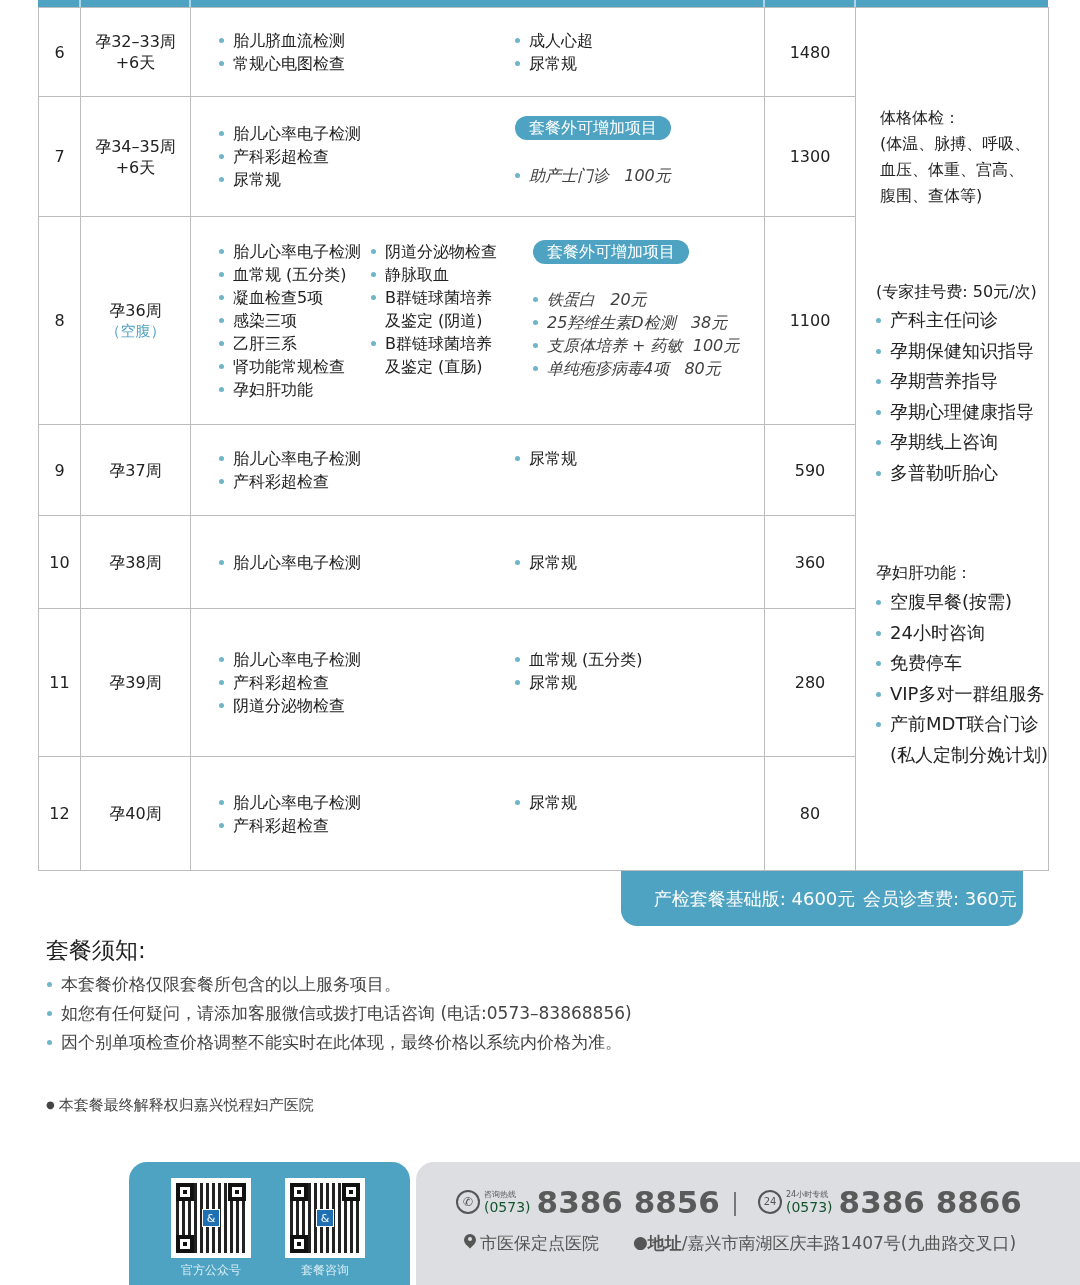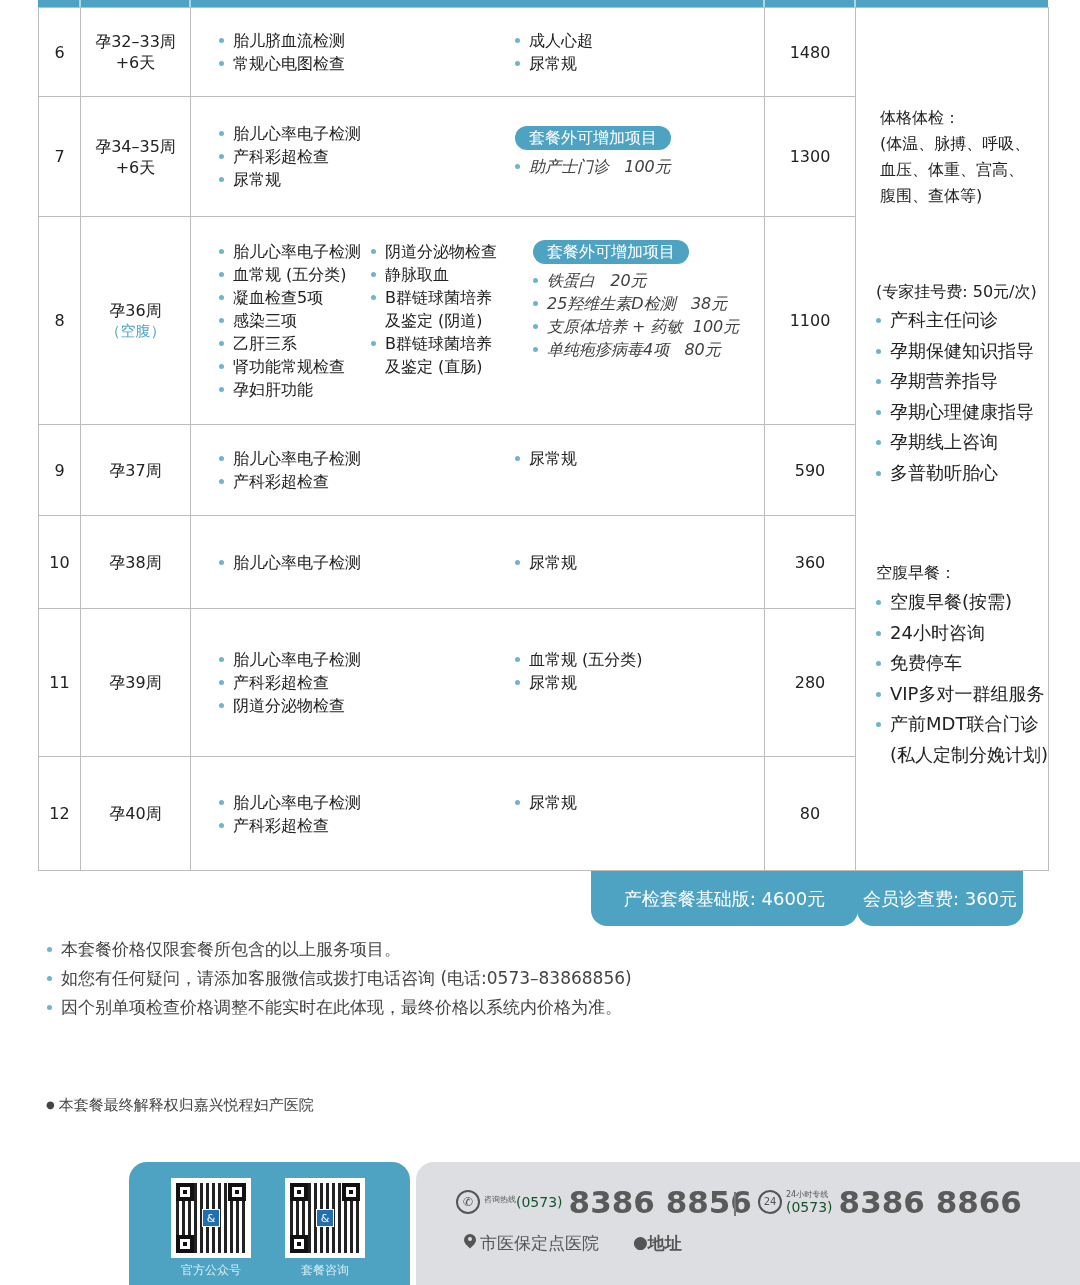--- a/index.html
+++ b/index.html
@@ -17,21 +17,21 @@
   td.price { width: 91px; text-align: center; font-size: 18px; }
   td.side { width: 192px; padding: 0 0 0 20px; font-size: 15px; line-height: 26px; vertical-align: top; border-right: 1px solid #bdbdbd; }
 
   .cols { display: flex; }
   ul.list { list-style: none; }
   ul.list li { position: relative; padding-left: 14px; line-height: 23px; font-size: 16px; white-space: nowrap; }
   ul.list li::before { content: ""; position: absolute; left: 0; top: 9px; width: 5px; height: 5px; border-radius: 50%; background: #6fb4c9; }
   ul.list li.cont::before { display: none; }
   ul.extra li { color: #404040; font-style: italic; }
 
-  .pill { display: inline-block; background: #4ea3c2; color: #fff; border-radius: 12px; padding: 1px 14px; font-size: 16px; line-height: 22px; margin-bottom: 5px; }
+  .pill { display: inline-block; background: #4ea3c2; color: #fff; border-radius: 12px; padding: 1px 14px; font-size: 16px; line-height: 22px; margin-bottom: 24px; }
 
   .side-block { position: absolute; }
   .side ul.list li { line-height: 30.5px; font-size: 18px; }
   .side ul.list li::before { top: 13px; }
 
   .total { position: absolute; background: #4ea3c2; color: #fff; font-size: 18px; height: 55px; top: 871px; border-radius: 0 0 16px 16px; display: flex; align-items: center; justify-content: center; }
 
   .notes { position: absolute; left: 46px; top: 935px; }
   .notes h2 { font-size: 23px; font-weight: normal; color: #222; margin-bottom: 4px; }
   .notes ul { list-style: none; }
@@ -113,21 +113,21 @@
             <ul class="list">
               <li>产科主任问诊</li>
               <li>孕期保健知识指导</li>
               <li>孕期营养指导</li>
               <li>孕期心理健康指导</li>
               <li>孕期线上咨询</li>
               <li>多普勒听胎心</li>
             </ul>
           </div>
           <div class="side-block" style="top:550px;left:0">
-            <div style="line-height:28px">空腹早餐：</div>
+            <div style="line-height:28px">孕妇肝功能：</div>
             <ul class="list">
               <li>空腹早餐(按需)</li>
               <li>24小时咨询</li>
               <li>免费停车</li>
               <li>VIP多对一群组服务</li>
               <li>产前MDT联合门诊</li>
               <li class="cont">(私人定制分娩计划)</li>
             </ul>
           </div>
         </div>
@@ -255,24 +255,25 @@
           <ul class="list">
             <li>尿常规</li>
           </ul>
         </div>
       </td>
       <td class="price">80</td>
     </tr>
   </tbody>
 </table>
 
-<div class="total" style="left:591px;width:267px">产检套餐基础版: 4600元</div>
+<div class="total" style="left:621px;width:267px">产检套餐基础版: 4600元</div>
 <div class="total" style="left:857px;width:166px">会员诊查费: 360元</div>
 
 <div class="notes">
+  <h2>套餐须知:</h2>
   <ul>
     <li>本套餐价格仅限套餐所包含的以上服务项目。</li>
     <li>如您有任何疑问，请添加客服微信或拨打电话咨询 (电话:0573–83868856)</li>
     <li>因个别单项检查价格调整不能实时在此体现，最终价格以系统内价格为准。</li>
   </ul>
 </div>
 <div class="disclaimer">本套餐最终解释权归嘉兴悦程妇产医院</div>
 
 <div class="qr-panel">
   <div class="qr" style="left:42px">
@@ -291,34 +292,35 @@
       <span class="finder" style="left:0;bottom:0"></span>
       <span class="logo">&amp;</span>
     </div>
   </div>
   <div class="qr-label" style="left:156px">套餐咨询</div>
 </div>
 
 <div class="contact-panel">
   <div class="phone" style="left:40px">
     <span class="icon">✆</span>
-    <span style="display:flex;flex-direction:row">
+    <span style="display:flex;flex-direction:column">
       <span class="lbl">咨询热线</span>
       <span class="area">(0573)</span>
     </span>
     <span class="big">8386 8856</span>
   </div>
   <div class="vline"></div>
   <div class="phone" style="left:342px">
     <span class="icon" style="font-size:10px">24</span>
     <span style="display:flex;flex-direction:column">
       <span class="lbl">24小时专线</span>
       <span class="area">(0573)</span>
     </span>
     <span class="big">8386 8866</span>
   </div>
   <div class="addr-row">
     <span class="pin"></span>
     <span>市医保定点医院</span>
     <span style="margin-left:34px">●</span>
     <b>地址</b>
+    <span>/嘉兴市南湖区庆丰路1407号(九曲路交叉口)</span>
   </div>
 </div>
 
 </body></html>

